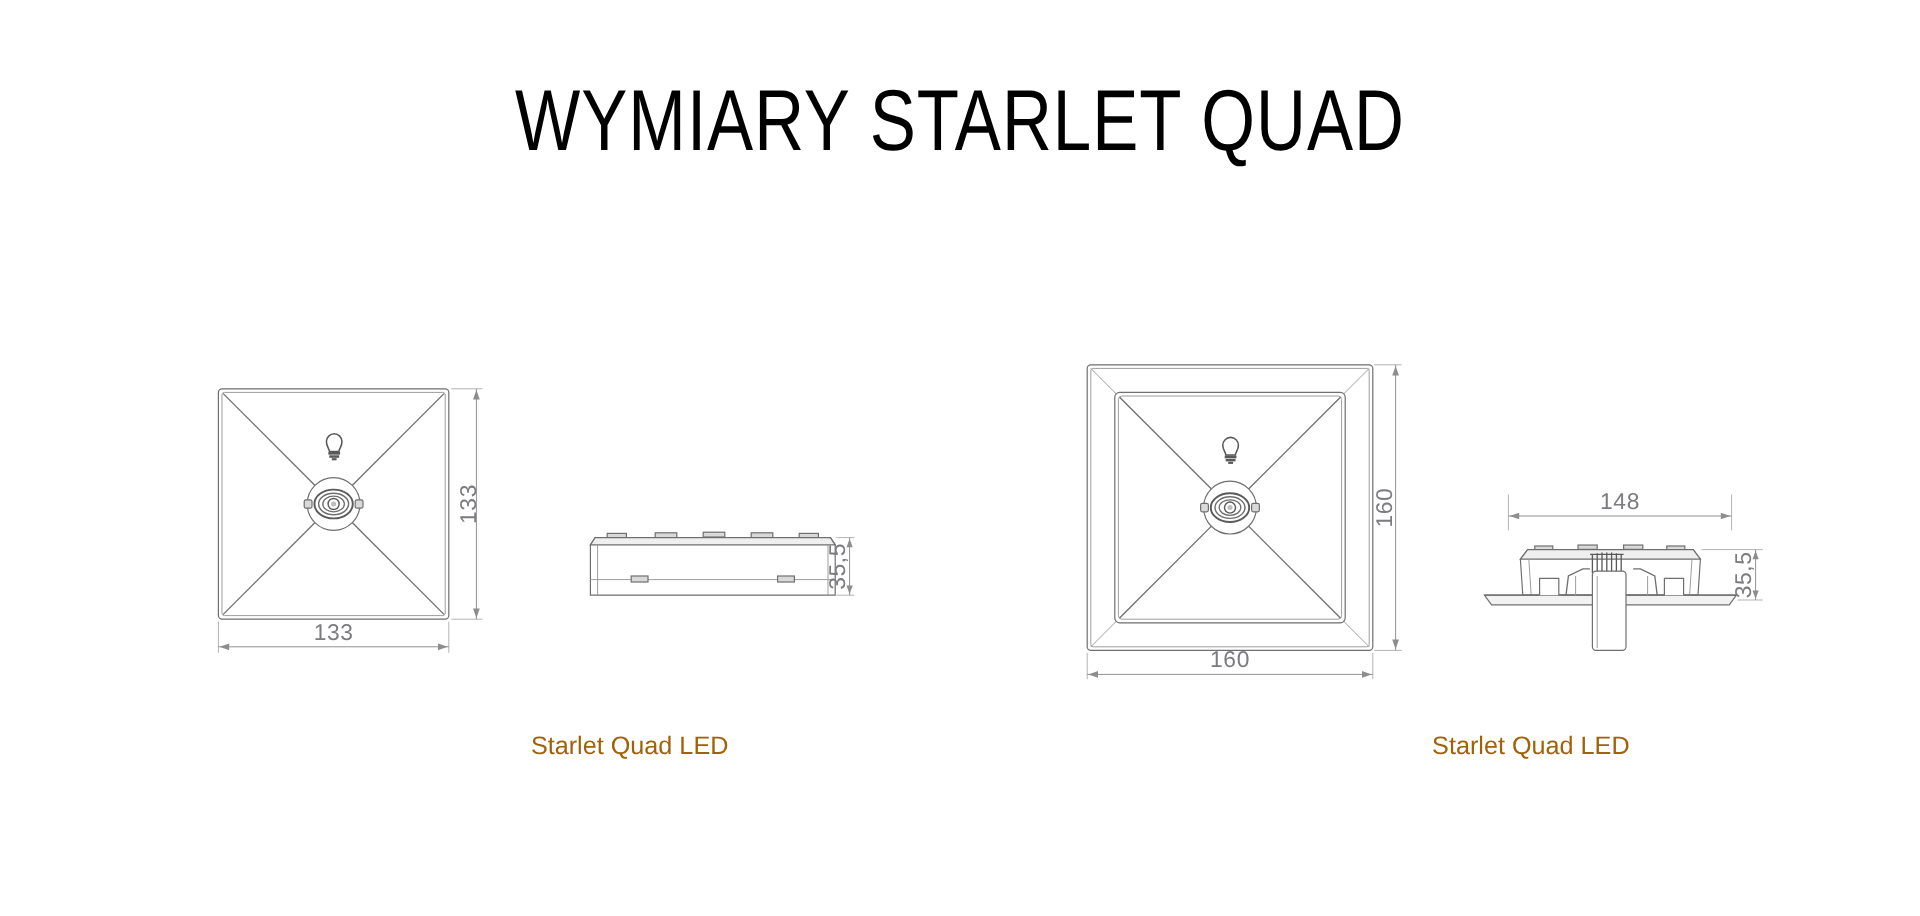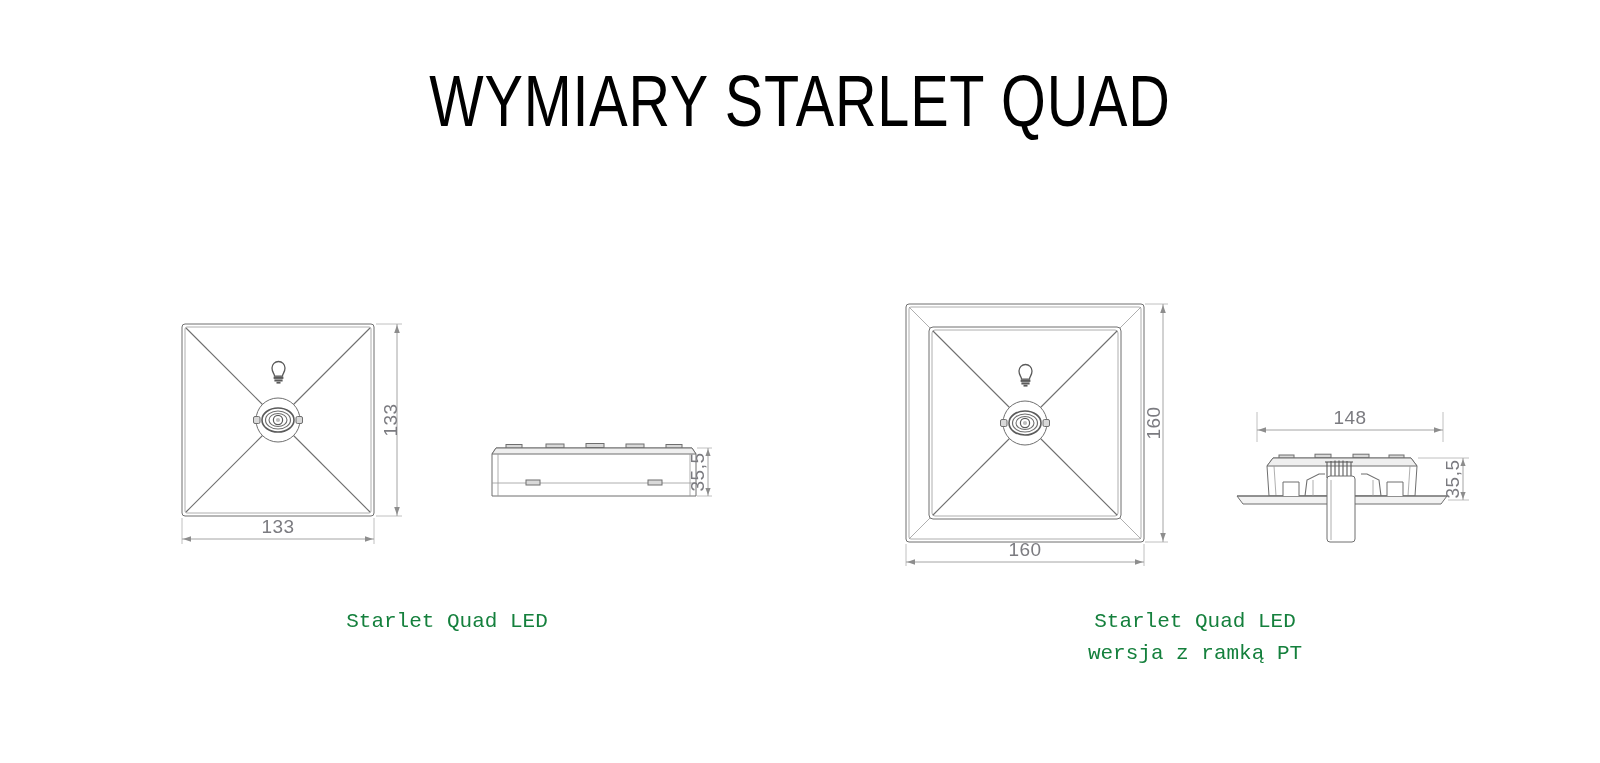--- a/index.html
+++ b/index.html
@@ -59,25 +59,25 @@
   .dim-text {
     font-family: "Liberation Sans", sans-serif;
     font-size: 19px;
     fill: #7b7b80;
     letter-spacing: 0.5px;
   }
 
   
   .caption {
     position: absolute;
-    font-family: Liberation Mono, monospace;
+    font-family: Liberation Sans, sans-serif;
     font-size: 21px;
     line-height: 32px;
-    color: #15803d;
-    text-align: center;
+    color: #a16207;
+    text-align: right;
     white-space: nowrap;
   }
   #caption-left  { top: 606px; left: 287px; width: 320px; }
   #caption-right { top: 606px; left: 1032px; width: 326px; }
 </style>
 </head>
 <body>
 
 <div id="page-title">WYMIARY STARLET QUAD</div>
 
@@ -282,14 +282,13 @@
   </svg>
 
 </div>
 
 <div class="caption" id="caption-left">
   <div>Starlet Quad LED</div>
 </div>
 
 <div class="caption" id="caption-right">
   <div>Starlet Quad LED</div>
-  <div>wersja z ramką PT</div>
 </div>
 
 </body></html>

